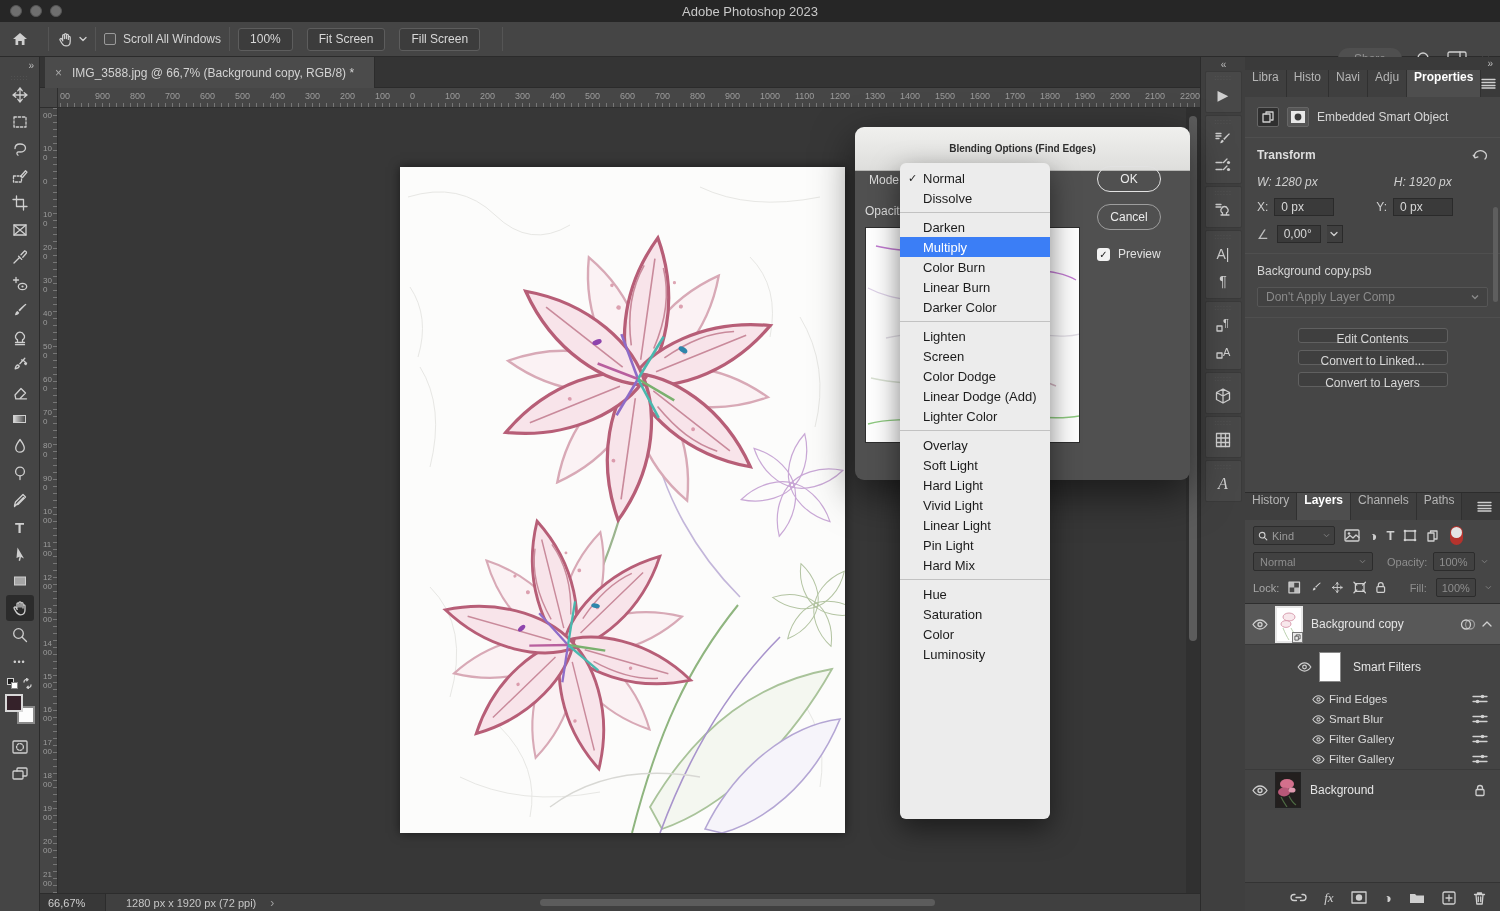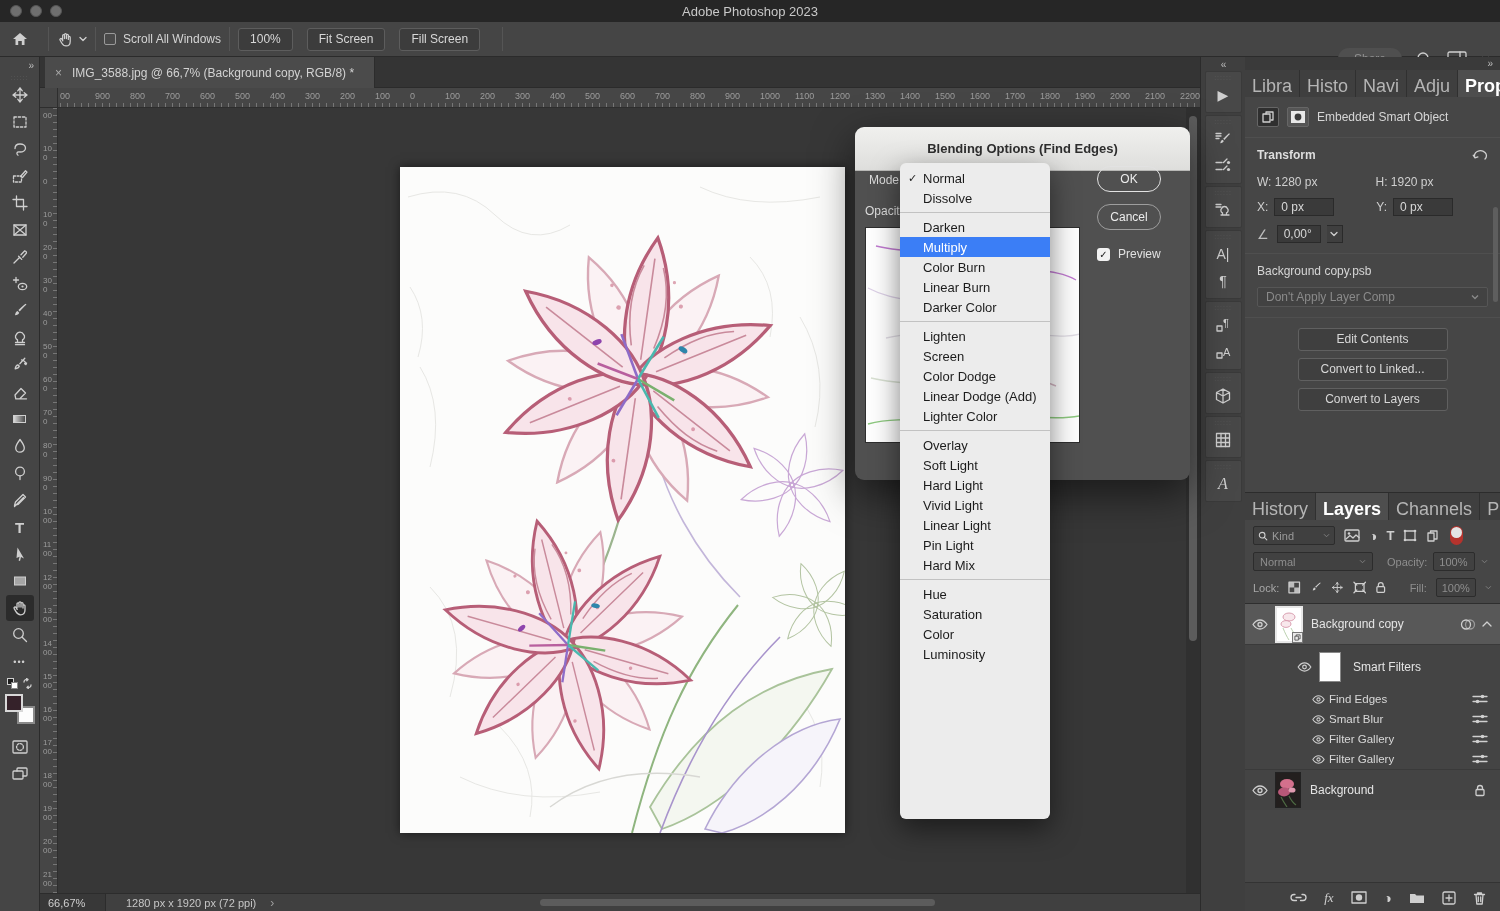--- a/index.html
+++ b/index.html
@@ -72,39 +72,39 @@
   .dock{left:1200px;top:57px;width:45px;height:854px;background:#3f3f3f;border-left:1px solid var(--line);z-index:3;}
   .dock-head{height:14px;display:flex;align-items:center;justify-content:center;color:#bdbdbd;font-size:10px;letter-spacing:-1px;}
   .dock-cell{width:37px;margin:0 auto 2px;background:#484848;border:1px solid #3a3a3a;border-radius:2px;display:flex;flex-direction:column;align-items:center;padding:1px 0 4px;}
   .dock-btn{height:27px;display:flex;align-items:center;justify-content:center;color:#cfcfcf;}
   .glyph{font-size:14px;color:#cfcfcf;}
 
   
   .rightpanels{left:1245px;top:57px;width:255px;height:854px;background:var(--panel);z-index:3;}
   .rp-head{height:13px;background:#3a3a3a;display:flex;justify-content:flex-end;align-items:center;padding-right:8px;color:#bdbdbd;font-size:10px;letter-spacing:-1px;}
   .ptabs{display:flex;height:27px;background:#333;align-items:stretch;}
-  .ptab{padding:0 7px;display:flex;align-items:flex-end;font-size:18px;color:#b5b5b5;background:#3f3f3f;border-right:1px solid #303030;white-space:nowrap;overflow:hidden;}
+  .ptab{padding:0 7px;display:flex;align-items:flex-start;font-size:12px;color:#b5b5b5;background:#3f3f3f;border-right:1px solid #303030;white-space:nowrap;overflow:hidden;}
   .ptab.active{background:var(--tab-active);color:#fff;font-weight:bold;}
   .ptab-fill{flex:1;background:#3a3a3a;display:flex;align-items:center;justify-content:flex-end;padding-right:8px;}
   .props{position:relative;height:396px;background:var(--panel);border-bottom:1px solid #2c2c2c;}
   .so-row{display:flex;align-items:center;gap:8px;padding:10px 2px 0 12px;}
   .so-btn{width:22px;height:20px;border:1px solid #666;border-radius:2px;display:flex;align-items:center;justify-content:center;background:#2f2f2f;}
   .so-btn.alt{background:#555;}
   .so-label{font-size:12px;color:#d6d6d6;}
   .p-div{height:1px;background:#3a3a3a;border-bottom:1px solid #555;opacity:.6;margin:10px 0;}
   .p-sec{padding:0 12px;position:relative;}
   .transform-title{font-size:12px;font-weight:bold;color:#dedede;}
-  .wh-row{display:flex;gap:58px;margin-top:13px;font-size:12px;color:#cfcfcf;}
+  .wh-row{display:flex;gap:76px;margin-top:13px;font-size:12px;color:#cfcfcf;font-style:italic;}
   .xy-row{display:flex;align-items:center;margin-top:9px;font-size:12px;color:#cfcfcf;}
   .p-input{width:60px;height:18px;background:#3a3a3a;border:1px solid #2a2a2a;border-radius:0;color:#d8d8d8;font-size:12px;display:flex;align-items:center;padding-left:6px;margin-left:6px;}
   .angle-row{display:flex;align-items:center;margin-top:9px;gap:6px;}
   .chev-btn{width:16px;height:18px;background:#3f3f3f;border:1px solid #2a2a2a;border-left:none;display:flex;align-items:center;justify-content:center;}
   .psb-name{font-size:12px;color:#d6d6d6;}
   .comp-select{margin-top:9px;height:20px;background:#424242;border:1px solid #565656;border-radius:2px;color:#8a8a8a;display:flex;align-items:center;justify-content:space-between;padding:0 8px;font-size:12px;}
-  .p-btn{display:block;width:150px;height:23px;margin:0 auto 7px;background:#3f3f3f;border:1px solid #606060;border-radius:3px;color:#d8d8d8;font-size:12px;text-align:center;line-height:21px;}
+  .p-btn{display:block;width:150px;height:15px;margin:0 auto 7px;background:#3f3f3f;border:1px solid #606060;border-radius:3px;color:#d8d8d8;font-size:12px;text-align:center;line-height:21px;}
   .p-scroll{position:absolute;right:2px;top:110px;width:5px;height:95px;background:#5e5e5e;border-radius:3px;}
 
   
   .lay-filter{display:flex;align-items:center;padding:6px 8px 4px;gap:9px;}
   .kind-box{width:82px;height:19px;background:#404040;border:1px solid #2c2c2c;border-radius:2px;display:flex;align-items:center;gap:4px;padding:0 4px;color:#9a9a9a;font-size:11px;}
   .kind-box .grow{flex:1;}
   .red-toggle{width:13px;height:19px;background:#b5332d;border-radius:7px;position:relative;margin-left:2px;}
   .red-toggle::after{content:"";position:absolute;left:1px;top:1px;width:11px;height:11px;background:#e4e4e4;border-radius:50%;}
   .blend-row{display:flex;align-items:center;padding:3px 8px;gap:6px;}
   .blend-select{width:120px;height:19px;background:#414141;border:1px solid #2c2c2c;border-radius:2px;display:flex;align-items:center;justify-content:space-between;padding:0 6px;color:#8e8e8e;font-size:11px;}
@@ -121,21 +121,21 @@
   .sf-row{height:44px;background:#444;}
   .sf-thumb{width:22px;height:30px;background:#fff;border:1px solid #888;margin:0 12px 0 0;}
   .f-row{height:20px;background:#444;}
   .f-name{font-size:11.5px;color:#d8d8d8;flex:1;}
   .bg-row{height:41px;background:#444;border-top:1px solid #3a3a3a;}
   .bthumb{width:26px;height:36px;border:1px solid #222;margin-right:9px;overflow:hidden;}
   .lay-bottom{position:absolute;left:0;bottom:0;width:255px;height:30px;background:#414141;border-top:1px solid #333;display:flex;align-items:center;justify-content:flex-end;gap:17px;padding-right:14px;}
 
   
   .dialog{left:855px;top:127px;width:335px;height:353px;background:var(--dialog);border-radius:9px;box-shadow:0 14px 40px rgba(0,0,0,.55);z-index:5;}
-  .dlg-title{height:44px;background:linear-gradient(#f0f0ee,#dededc);border-radius:9px 9px 0 0;display:flex;align-items:center;justify-content:center;font-size:13px;font-weight:bold;color:#2e2e2e;border-bottom:1px solid #b8b8b6;}
+  .dlg-title{height:44px;background:linear-gradient(#f0f0ee,#dededc);border-radius:9px 9px 0 0;display:flex;align-items:center;justify-content:center;font-size:10px;font-weight:bold;color:#2e2e2e;border-bottom:1px solid #b8b8b6;}
   .dlg-label{position:absolute;font-size:12px;color:#dcdcdc;}
   .dlg-preview{position:absolute;left:10px;top:100px;width:215px;height:216px;background:#fff;border:1px solid #2e2e2e;overflow:hidden;}
   .pill-btn{position:absolute;left:242px;width:64px;height:26px;border-radius:13px;background:transparent;color:#ececec;font-size:12px;display:flex;align-items:center;justify-content:center;}
   .ok{top:39px;border:1.5px solid #e2e2e2;}
   .cancel{top:77px;border:1px solid #9e9e9e;}
   .preview-row{position:absolute;left:242px;top:120px;display:flex;align-items:center;gap:8px;}
   .dlg-check{width:13px;height:13px;background:#f2f2f2;border-radius:3px;display:flex;align-items:center;justify-content:center;font-size:10px;color:#1a1a1a;font-weight:bold;}
   .preview-lab{font-size:12px;color:#e2e2e2;}
 
   

